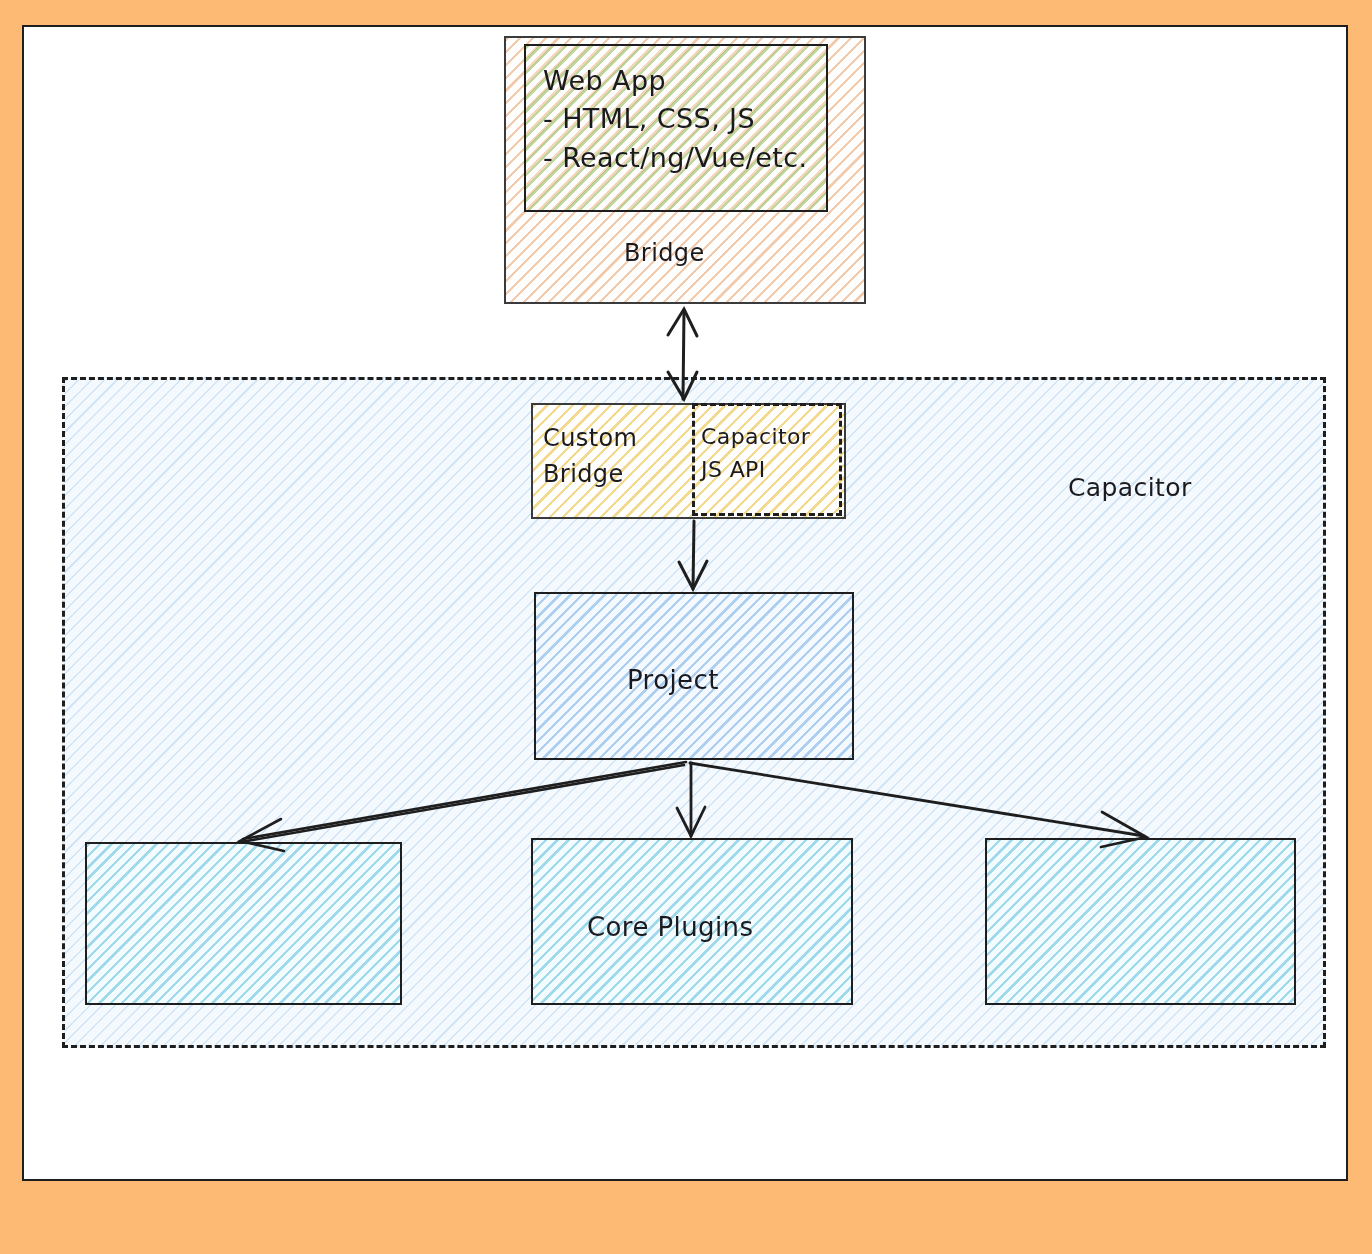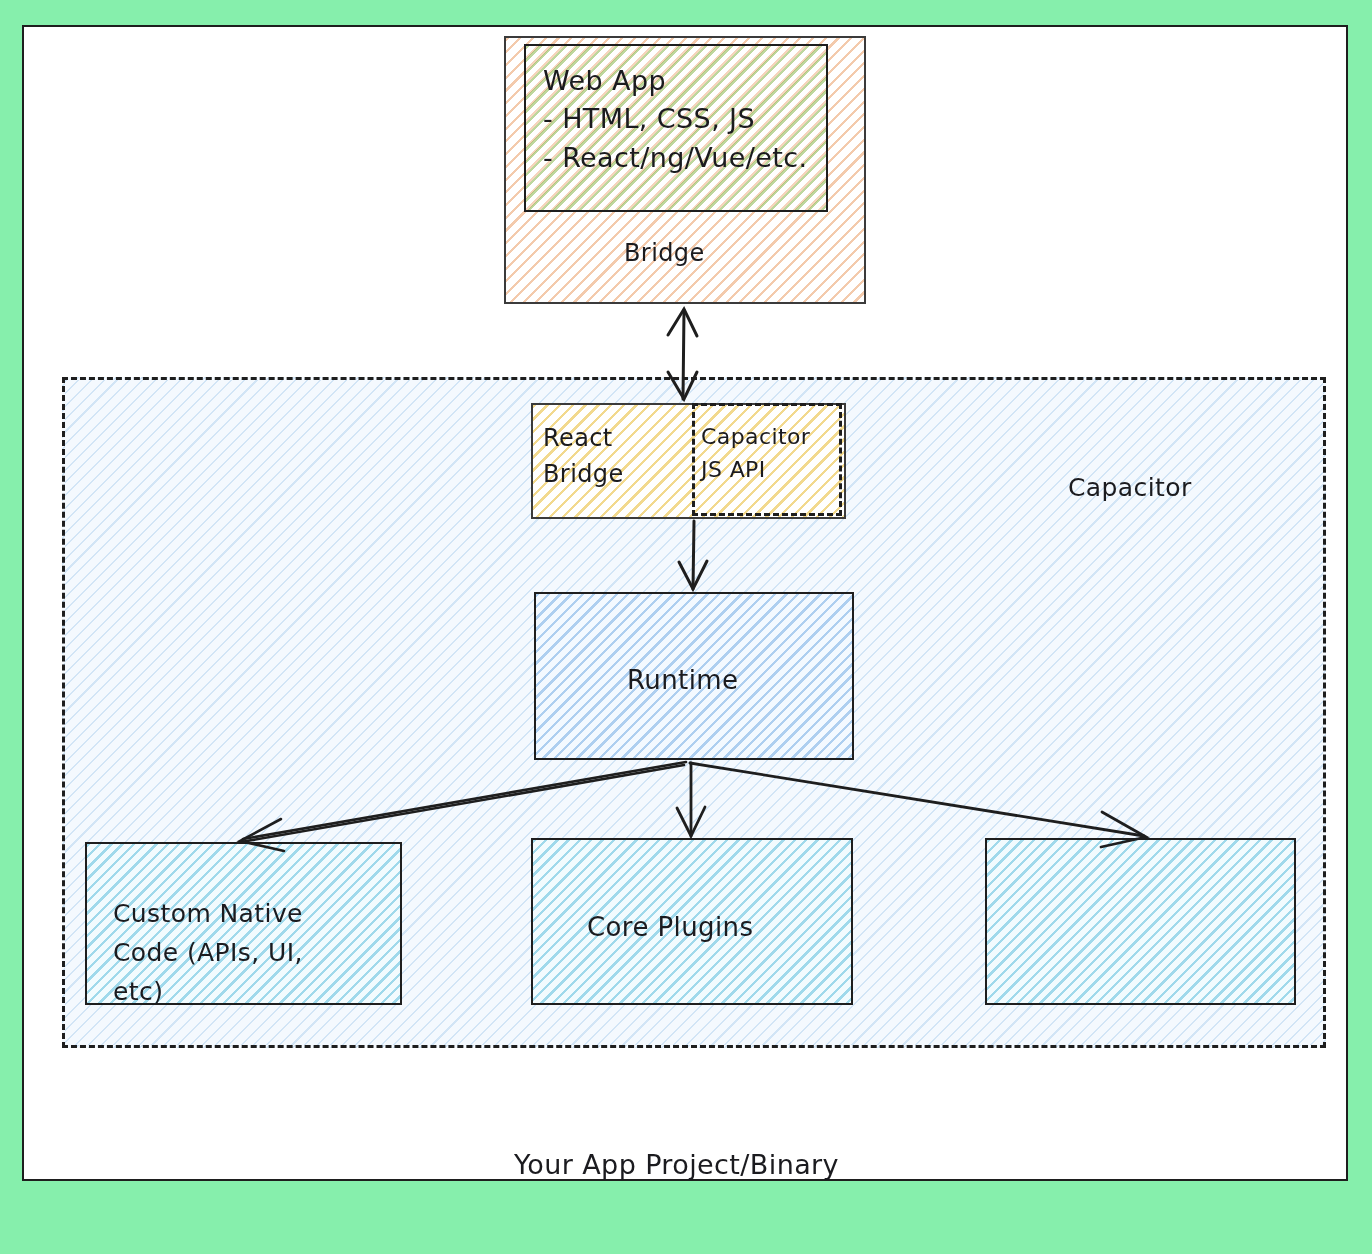--- a/index.html
+++ b/index.html
@@ -10,21 +10,21 @@
   body {
     width: 1372px;
     height: 1254px;
     font-family: "DejaVu Sans", sans-serif;
     overflow: hidden;
   }
   #canvas {
     position: relative;
     width: 1372px;
     height: 1254px;
-    background: #86efac;
+    background: #fdba74;
   }
   .sketch-text {
     position: absolute;
     font-family: "DejaVu Sans", sans-serif;
     color: #1b1b1f;
     white-space: pre;
     line-height: 1.42;
     letter-spacing: 0.4px;
     font-weight: 500;
     -webkit-font-smoothing: antialiased;
@@ -228,29 +228,25 @@
       <path d="M690 763 L1144 836"></path>
       <path d="M1102 812 L1146 837 L1101 847"></path>
     </g>
   </svg>
 
   <div class="sketch-text" id="webapp-text">Web App
 - HTML, CSS, JS
 - React/ng/Vue/etc.</div>
   <div class="sketch-text" id="webview-label">Bridge</div>
 
-  <div class="sketch-text" id="bridge-label">React
+  <div class="sketch-text" id="bridge-label">Custom
 Bridge</div>
   <div class="sketch-text" id="jsapi-label">Capacitor
 JS API</div>
 
   <div class="sketch-text" id="capacitor-label">Capacitor</div>
 
-  <div class="sketch-text" id="runtime-label">Runtime</div>
-
-  <div class="sketch-text" id="custom-native-label">Custom Native
-Code (APIs, UI,
-etc)</div>
+  <div class="sketch-text" id="runtime-label">Project</div>
+
   <div class="sketch-text" id="core-plugins-label">Core Plugins</div>
 
-  <div class="sketch-text" id="project-label">Your App Project/Binary</div>
 
 </div>
 
 </body></html>

